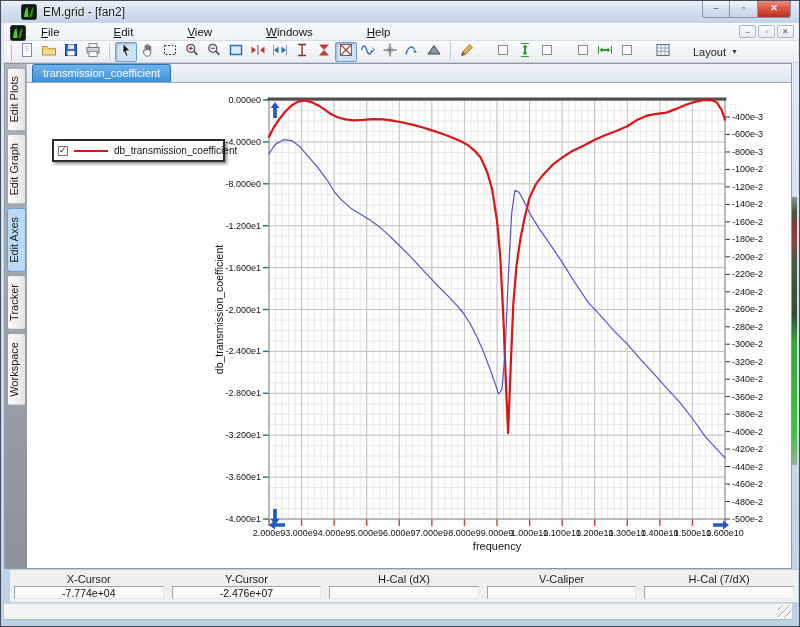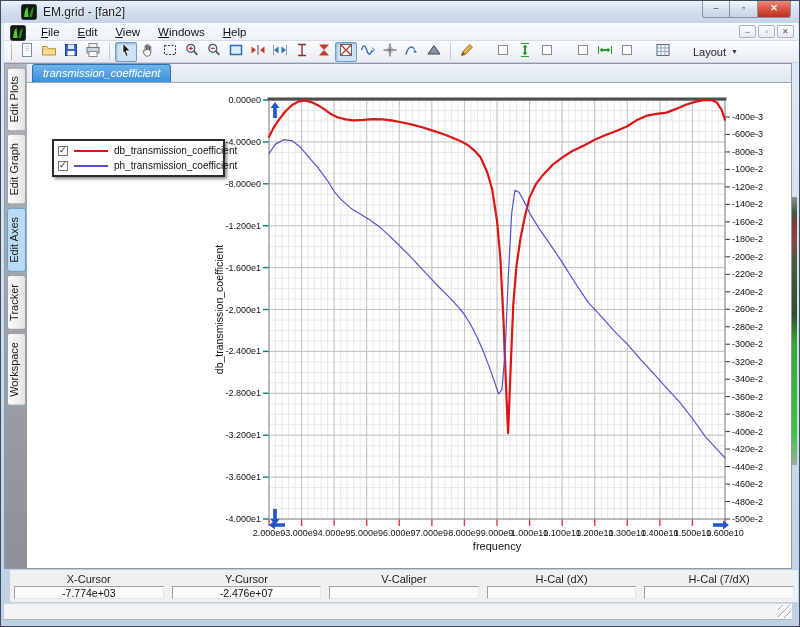--- a/index.html
+++ b/index.html
@@ -10,42 +10,42 @@
   .titlebar .applogo{width:16px;height:16px;margin-right:6px;flex:0 0 auto;}
   .title-text{font-size:12px;color:#1c1c1c;text-shadow:0 0 3px #fff;}
   .winbtns{position:absolute;top:0;right:8px;display:flex;}
   .wbtn{height:17px;border:1px solid #8795a6;border-top:none;background:linear-gradient(#f4f8fc,#d8e2ee 50%,#c5d3e3);font-size:9px;line-height:15px;text-align:center;color:#30404f;}
   .wbtn.min{width:28px;border-radius:0 0 0 3px;}
   .wbtn.max{width:27px;border-left:none;border-right:none;}
   .wbtn.close{width:34px;border-radius:0 0 3px 0;background:linear-gradient(#eb8a7c,#d9543f 50%,#b8301c);color:#fff;font-weight:bold;}
   
   .menubar{position:absolute;left:3px;top:22px;width:794px;height:18px;background:linear-gradient(#f8fafc,#eef2f7);border-bottom:1px solid #d5dce6;display:flex;align-items:center;padding-left:6px;}
   .menubar .applogo{width:14px;height:14px;margin-right:8px;}
-  .menus{display:flex;height:100%;align-items:center;}
+  .menus{display:flex;height:100%;align-items:center;gap:36px;}
   .menu-item{font-size:11.5px;color:#111;padding:1px 9px;}
   .menu-item u{text-decoration:underline;}
   .mdi-controls{position:absolute;right:4px;top:2px;display:flex;gap:2px;}
   .mdibtn{width:17px;height:13px;border:1px solid #a8b4c2;border-radius:2px;background:linear-gradient(#fdfdfe,#e4eaf2);font-size:7.5px;line-height:11px;text-align:center;color:#445;}
   
   .toolbar{position:absolute;left:3px;top:40px;width:794px;height:22px;background:linear-gradient(#fbfcfd,#e9edf3);border-bottom:1px solid #c9cfd9;display:flex;align-items:center;padding-left:2px;}
   .grip{width:4px;height:16px;margin:0 4px 0 2px;border-left:1px solid #fff;border-right:1px solid #b6bcc6;}
   .tb-items{display:flex;align-items:center;height:100%;}
   .tbtn{width:22px;height:20px;display:inline-flex;align-items:center;justify-content:center;border:1px solid transparent;border-radius:2px;}
   .tbtn[data-pressed="true"]{background:#cfe3f7;border-color:#6a9fd4;box-shadow:inset 1px 1px 2px rgba(40,80,130,.35);}
   .tbtn[data-type="sep"]{width:1px;height:17px;background:#c2c8d2;border:none;border-radius:0;margin:0 5px;}
   .tbtn[data-type="gap"]{width:14px;border:none;}
   .layout-btn{display:inline-flex;align-items:center;margin-left:12px;padding:2px 6px;font-size:11px;color:#222;border:1px solid transparent;border-radius:2px;}
   .layout-btn .caret{font-size:7px;margin-left:5px;color:#333;}
   
   .client{position:absolute;left:3px;top:62px;width:788px;height:506px;background:#98a0aa;border:1px solid #8f99a6;}
   .sidestrip{position:absolute;left:0;top:0;width:22px;height:100%;background:linear-gradient(#b2b6be,#8c9099);display:flex;flex-direction:column;align-items:center;padding-top:3px;gap:3px;}
   .vtab{writing-mode:vertical-rl;transform:rotate(180deg);width:19px;padding:8px 0;font-size:11px;color:#1a1a1a;text-align:center;background:linear-gradient(to left,#fdfdfd,#e4e4e6);border:1px solid #9aa0a8;border-radius:3px;}
   .vtab[data-active="true"]{background:#b9dbf4;border-color:#5d9fd6;}
   .tabbar{position:absolute;left:22px;top:0;right:0;height:19px;background:linear-gradient(#eef2f8,#dfe7f0);border-bottom:1px solid #9aa6b4;display:flex;align-items:flex-end;padding-left:5px;}
-  .doc-tab{font-size:11px;color:#fff;background:linear-gradient(#71b3ea,#3c90da);border:1px solid #2d73b4;border-bottom:none;border-radius:3px 3px 0 0;padding:2px 10px 3px 10px;font-style:italic;}
+  .doc-tab{font-size:11px;color:#fff;background:linear-gradient(#71b3ea,#3c90da);border:1px solid #2d73b4;border-bottom:none;border-radius:3px 3px 0 0;padding:2px 10px 3px 10px;}
   .canvas{position:absolute;left:22px;top:19px;right:0;bottom:0;background:#fff;}
   #chart-svg{position:absolute;left:0;top:0;}
   #chart-svg text{font-family:"Liberation Sans",sans-serif;}
   
   .legend{position:absolute;left:25px;top:56px;width:173px;background:#fff;border:2px solid #2b2b2b;box-shadow:2px 2px 3px rgba(0,0,0,.45);padding:2px 4px;z-index:5;}
   .leg-row{display:flex;align-items:center;height:15px;}
   .leg-check{position:relative;width:10px;height:10px;border:1px solid #777;background:#fff;flex:0 0 auto;}
   .leg-check[data-checked="true"]::after{content:"✓";position:absolute;left:0px;top:-2px;font-size:9px;color:#222;}
   .leg-line{width:34px;height:2px;margin:0 6px;flex:0 0 auto;}
   .leg-label{font-size:10px;color:#111;white-space:nowrap;}
@@ -596,48 +596,43 @@
           </g>
         </svg>
       <div class="legend">
 
           <div class="leg-row">
             <span class="leg-check" data-checked="true"></span>
             <span class="leg-line" style="background: rgb(221, 20, 20);"></span>
             <span class="leg-label">db_transmission_coefficient</span>
           </div>
 
-          <div class="leg-row">
-            <span class="leg-check" data-checked="true"></span>
-            <span class="leg-line" style="background: rgb(83, 83, 207);"></span>
-            <span class="leg-label">ph_transmission_coefficient</span>
-          </div>
         </div>
     </div>
   </div>
 
   <div class="statusbar">
 
       <div class="sfield">
         <div class="slabel">X-Cursor</div>
-        <div class="sbox">-7.774e+03</div>
+        <div class="sbox">-7.774e+04</div>
       </div>
 
       <div class="sfield">
         <div class="slabel">Y-Cursor</div>
         <div class="sbox">-2.476e+07</div>
       </div>
 
       <div class="sfield">
+        <div class="slabel">H-Cal (dX)</div>
+        <div class="sbox"></div>
+      </div>
+
+      <div class="sfield">
         <div class="slabel">V-Caliper</div>
-        <div class="sbox"></div>
-      </div>
-
-      <div class="sfield">
-        <div class="slabel">H-Cal (dX)</div>
         <div class="sbox"></div>
       </div>
 
       <div class="sfield">
         <div class="slabel">H-Cal (7/dX)</div>
         <div class="sbox"></div>
       </div>
 
 
     </div>

